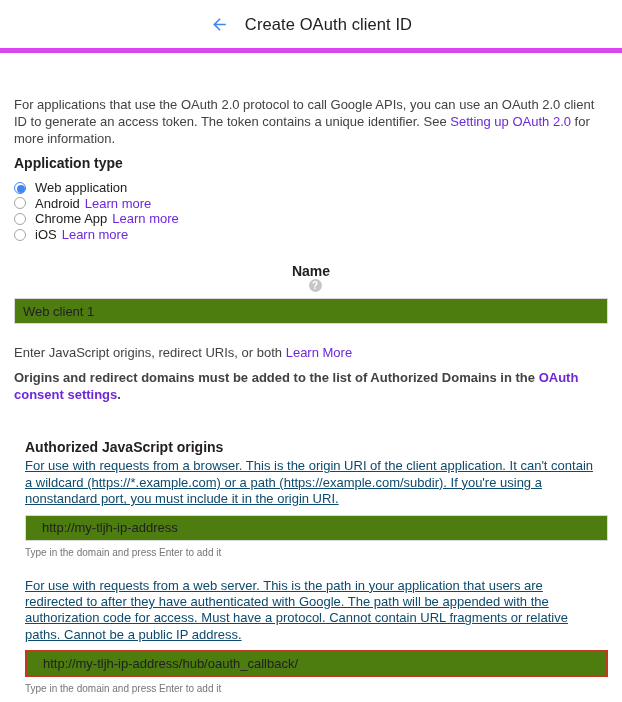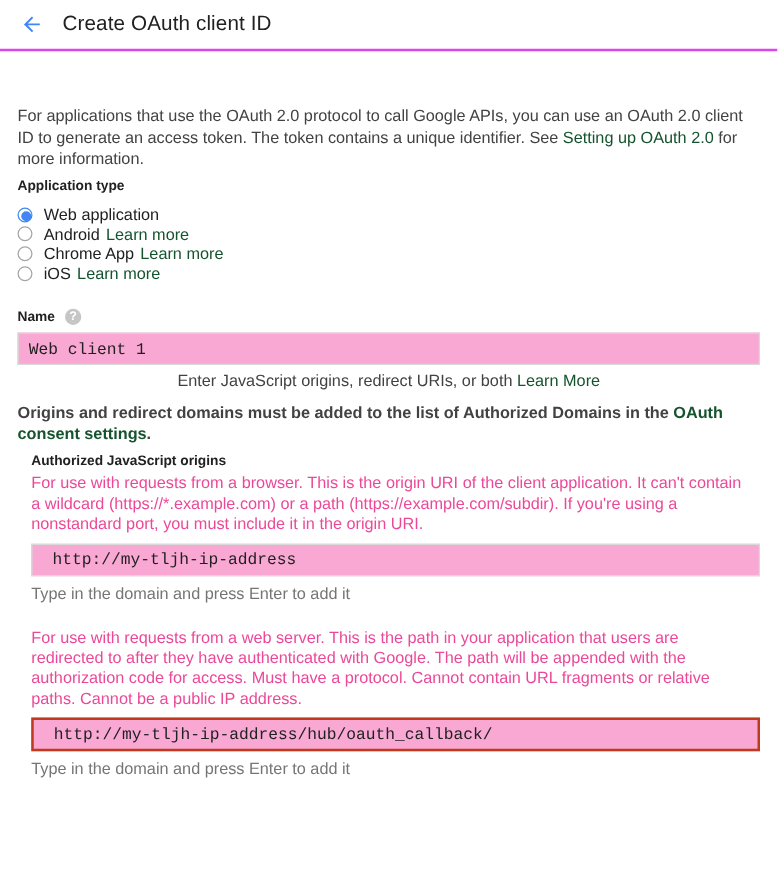--- a/index.html
+++ b/index.html
@@ -1,58 +1,58 @@
 <!DOCTYPE html>
 <html><head>
 <meta charset="utf-8">
 <style>
   * { margin:0; padding:0; box-sizing:border-box; }
   html,body { width:622px; height:702px; background:#ffffff; overflow:hidden;
               font-family:"Liberation Sans","DejaVu Sans",sans-serif; }
   body { color:#424242; font-size:13px; }
 
   
-  .header { height:41px; border-bottom:2px solid #d946ef; display:flex; align-items:center; padding:0 15px; }
+  .header { height:53px; border-bottom:5px solid #d946ef; display:flex; align-items:center; padding:0 15px;justify-content:center; }
   .back-btn { width:20px; height:20px; display:flex; align-items:center; justify-content:center; cursor:pointer; }
   .page-title { font-size:16.5px; color:#212121; margin-left:15px; letter-spacing:.1px; }
 
   .content { padding:0 14px; }
 
   
   .intro { margin-top:43px; width:596px; line-height:17px; color:#424242; }
-  a.link { color:#14532d; text-decoration:none; cursor:pointer; }
+  a.link { color:#6d28d9; text-decoration:none; cursor:pointer; }
 
-  .bold-label { font-weight:bold; color:#212121; font-size:11px; }
+  .bold-label { font-weight:bold; color:#212121; font-size:14px; }
 
   
   .app-type { margin-top:9px; }
   .radio-row { display:flex; align-items:center; height:15.6px; }
   .radio { width:12px; height:12px; border-radius:50%; border:1px solid #a6a6a6; margin-right:9px; flex:0 0 auto; position:relative; background:#fff; }
   .radio.selected { border-color:#4285f4; }
   .radio.selected::after { content:""; position:absolute; left:2px; top:2px; width:8px; height:8px; border-radius:50%; background:#4285f4; }
   .radio-label { color:#212121; }
   .radio-row .link { margin-left:5px; }
 
   
-  .name-row { margin-top:21px; display:flex; align-items:center; }
+  .name-row { margin-top:21px; display:flex; align-items:center;flex-direction:column; }
   .help-icon { width:13px; height:13px; border-radius:50%; background:#c6c6c6; color:#fff; font-size:10px; font-weight:bold;
                display:flex; align-items:center; justify-content:center; margin-left:8px; cursor:default; }
   .text-input { display:block; width:100%; height:26px; border:1px solid #d9d9d9; padding:0 8px; font-size:13px;
-                color:#212121; font-family:Liberation Mono, monospace; outline:none; background:#f9a8d4; }
+                color:#212121; font-family:Liberation Sans, sans-serif; outline:none; background:#4d7c0f; }
   .name-input { margin-top:6px; }
 
   
   .restrictions-heading { margin-top:17px; }
-  .restr-line1 { margin-top:4px; line-height:17px;text-align:center; }
+  .restr-line1 { margin-top:20px; line-height:17px; }
   .restr-line2 { margin-top:8px; line-height:17px;font-weight:bold; }
 
-  .subsection { margin-left:11px; margin-top:8px; }
-  .subsection .desc { margin-top:3px; width:578px; line-height:16.4px; color:#ec4899; }
+  .subsection { margin-left:11px; margin-top:36px; }
+  .subsection .desc { margin-top:3px; width:578px; line-height:16.4px; color:#0c4a6e;text-decoration:underline; }
   .subsection .text-input { margin-top:7px;padding-left:16px; }
-  .hint { margin-top:6px; font-size:13px; color:#757575; }
+  .hint { margin-top:6px; font-size:10px; color:#757575; }
 
   .red-heading { color:#dd4b39; }
   .input-error { border:2px solid #bf3a1f; height:27px; }
 </style>
 </head>
 <body>
 
 <div class="header">
   <div class="back-btn">
     <svg width="19" height="19" viewBox="0 0 24 24">

